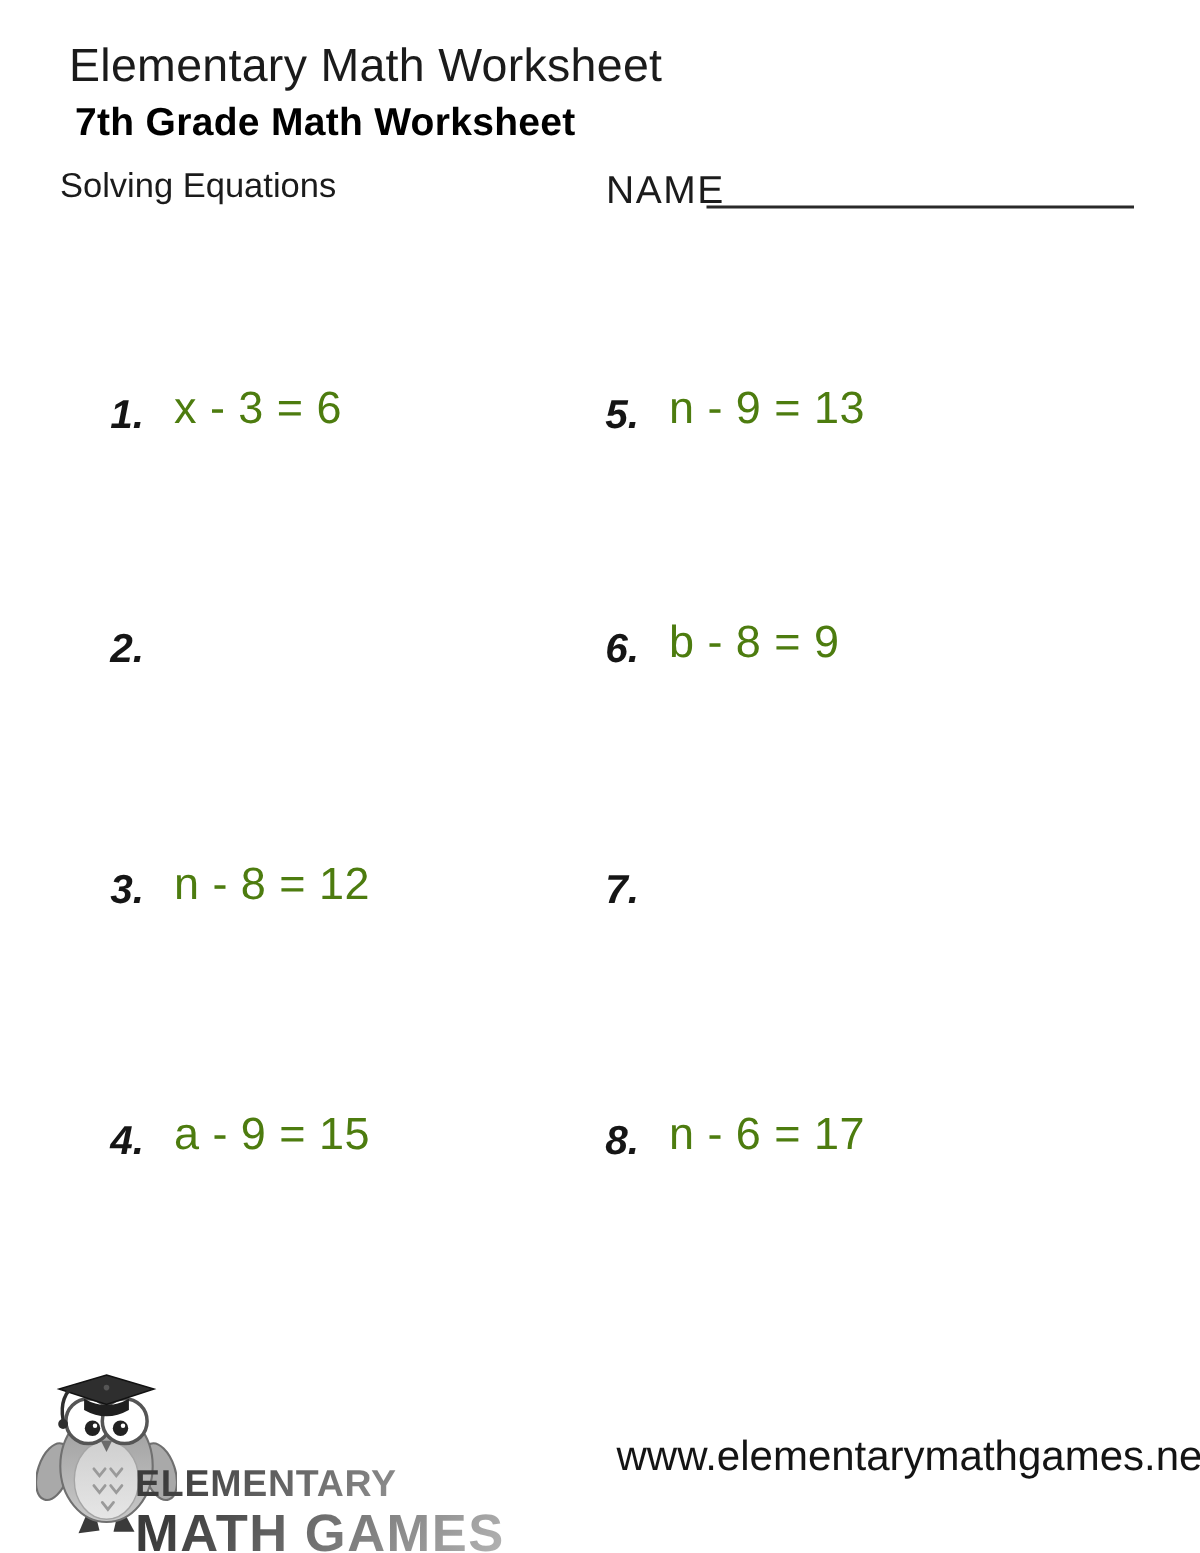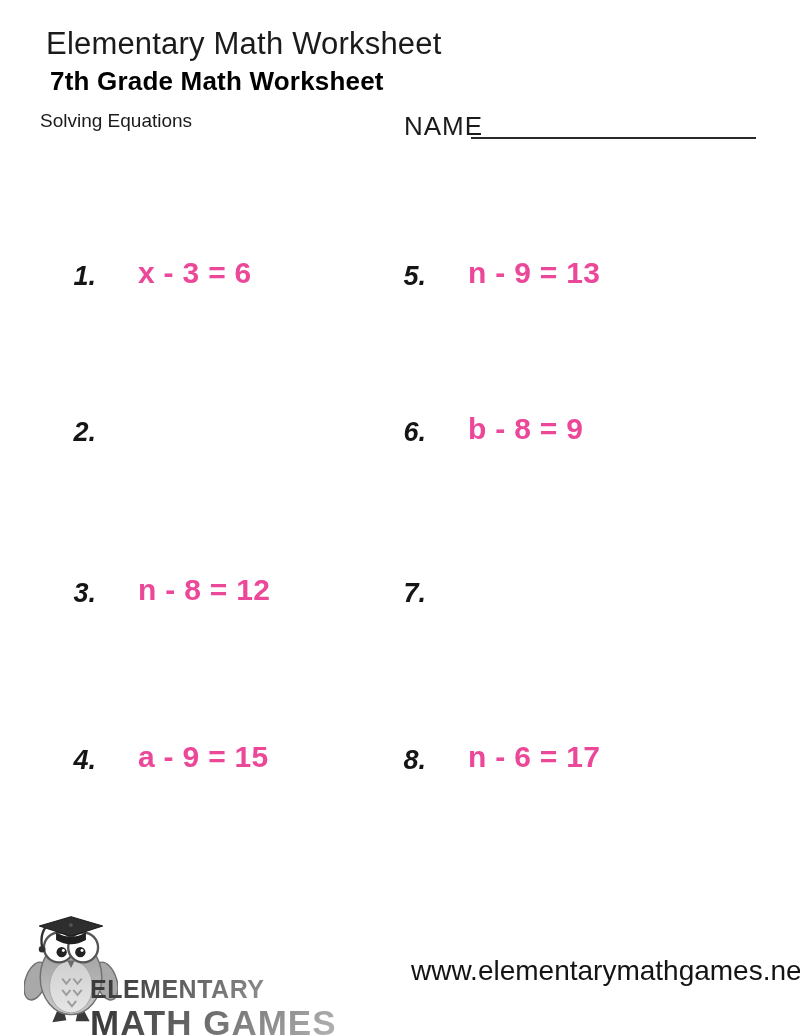--- a/index.html
+++ b/index.html
@@ -31,21 +31,21 @@
     font-size: 26px;
     font-weight: 700;
     letter-spacing: 0.2px;
     color: #000000;
     white-space: nowrap;
     margin-left: 12px;
   }
   .subtitle {
     position: absolute;
     left: 40px; top: 110px;
-    font-size: 19px;
+    font-size: 23px;
     font-weight: 400;
     color: #1b1b1b;
     white-space: nowrap;
   }
   .name-label {
     position: absolute;
     left: 404px; top: 111px;
     font-size: 26px;
     font-weight: 400;
     letter-spacing: 1px;
@@ -72,25 +72,25 @@
     text-align: right;
     font-size: 27px;
     font-weight: 700;
     font-style: italic;
     position: relative;
     top: 5px;
     color: #151515;
   }
   .problem .eq {
     display: inline-block;
-    margin-left: 42px;
+    margin-left: 20px;
     font-size: 30px;
-    font-weight: 700;
+    font-weight: 400;
     letter-spacing: 0.3px;
-    color: #ec4899;
+    color: #4d7c0f;
   }
   .col-left  { left: 56px;  }
   .col-right { left: 386px; }
   .row-1 { top: 256px; }
   .row-2 { top: 412px; }
   .row-3 { top: 573px; }
   .row-4 { top: 740px; }
 
   
   .owl {

